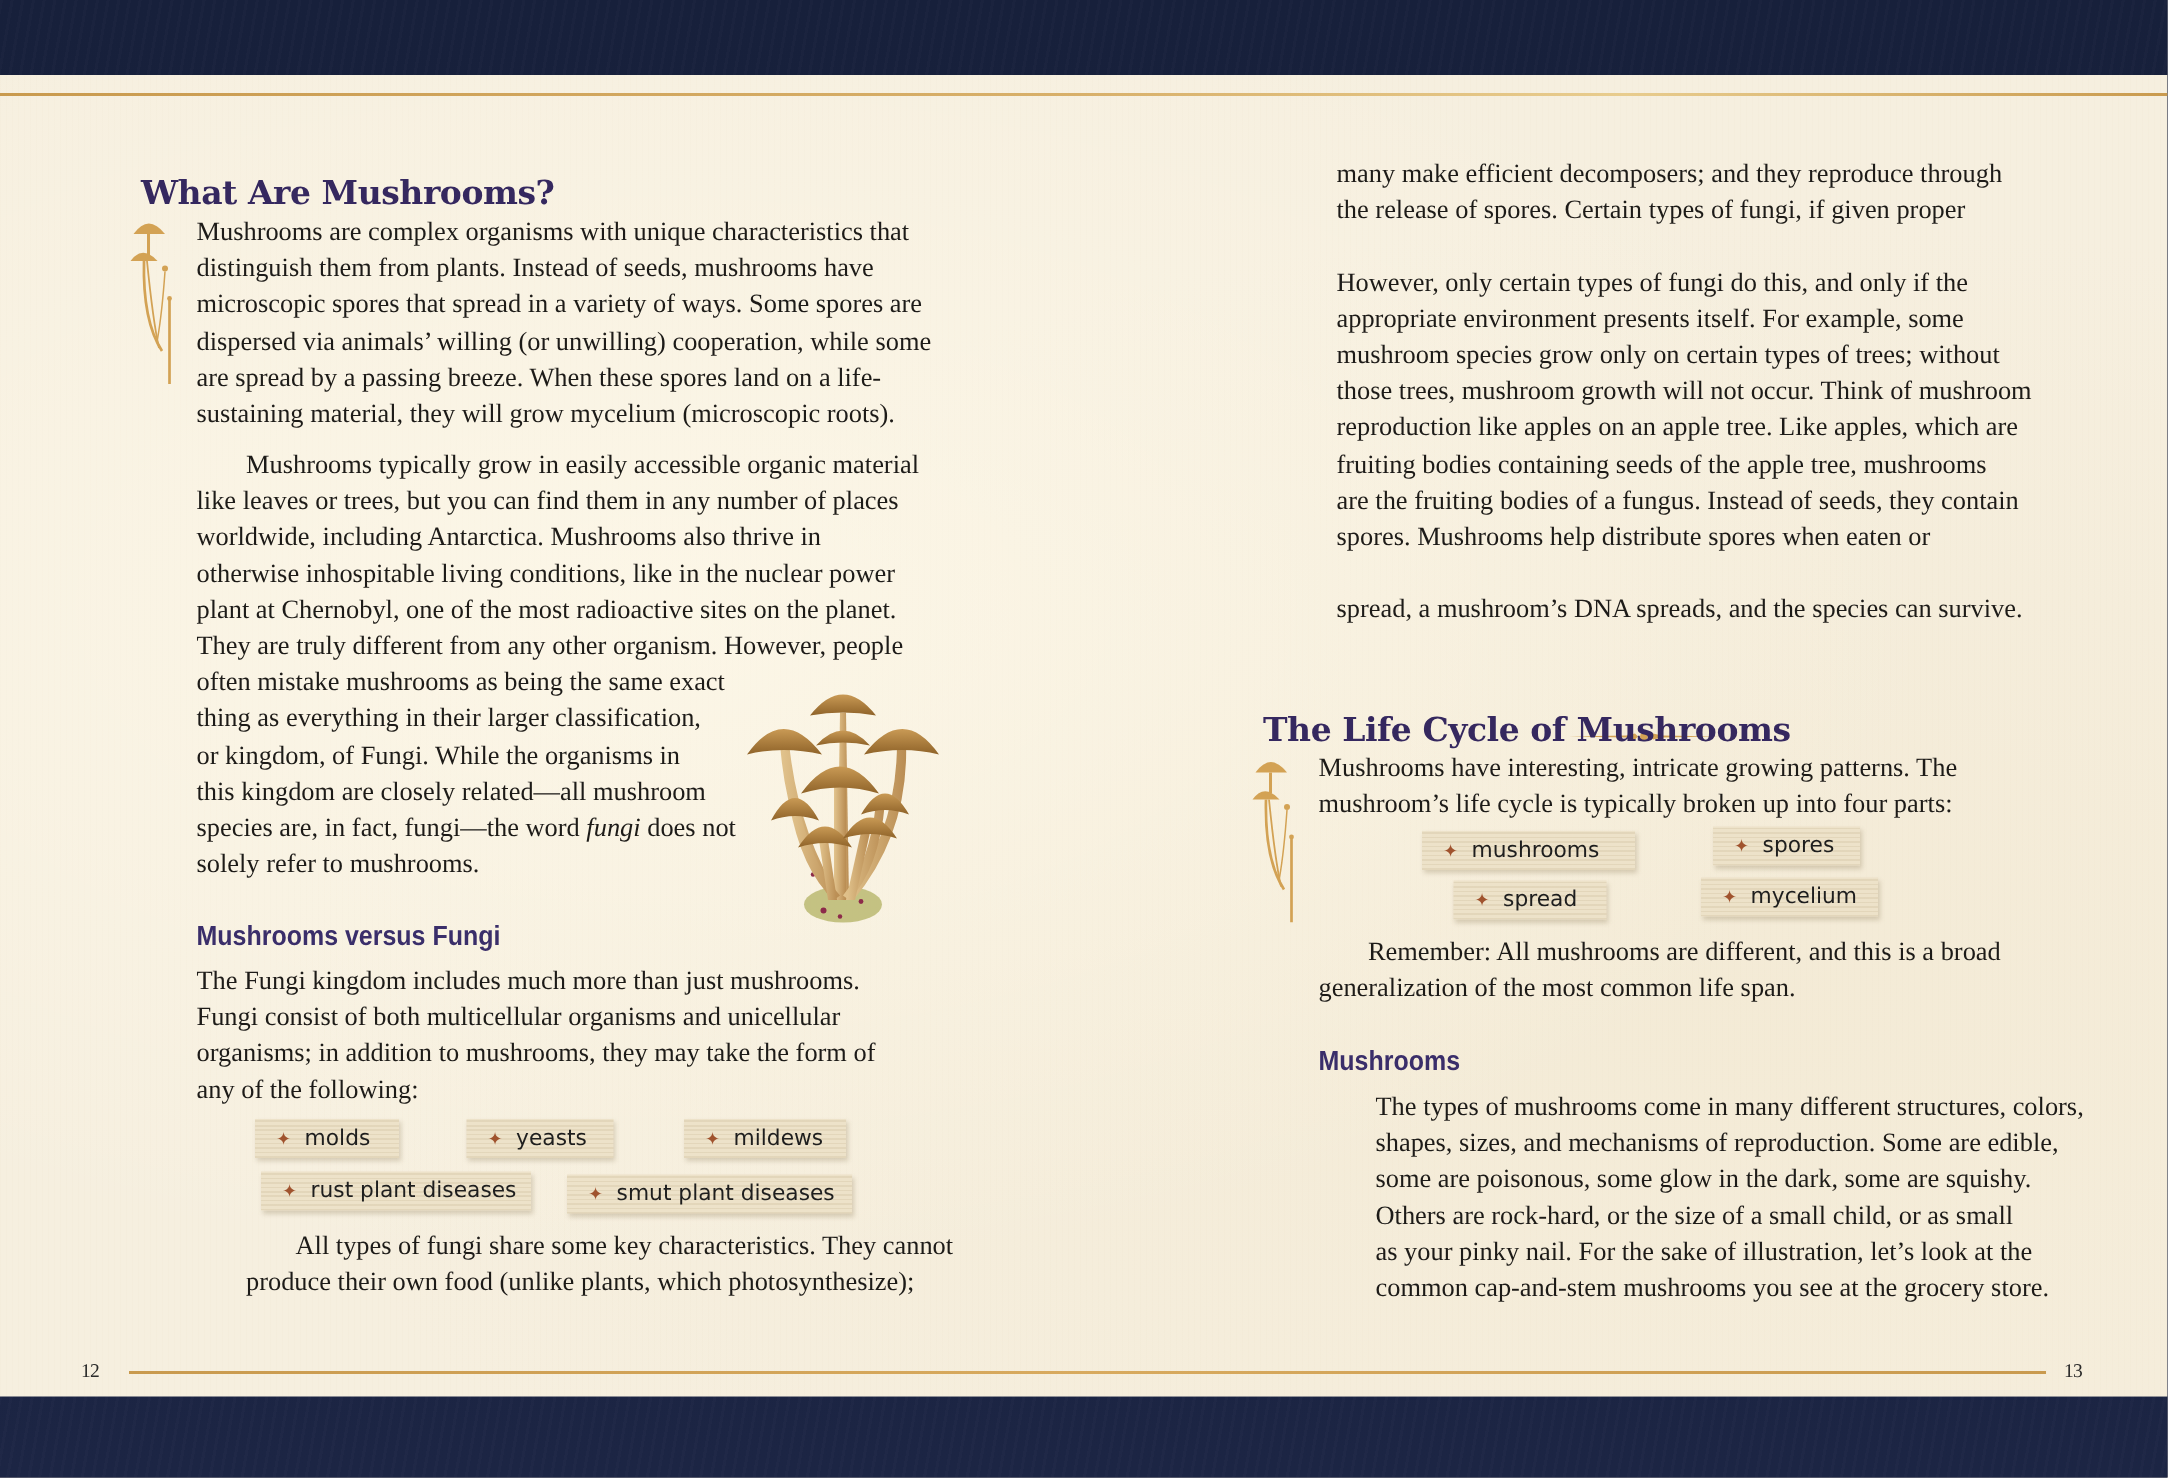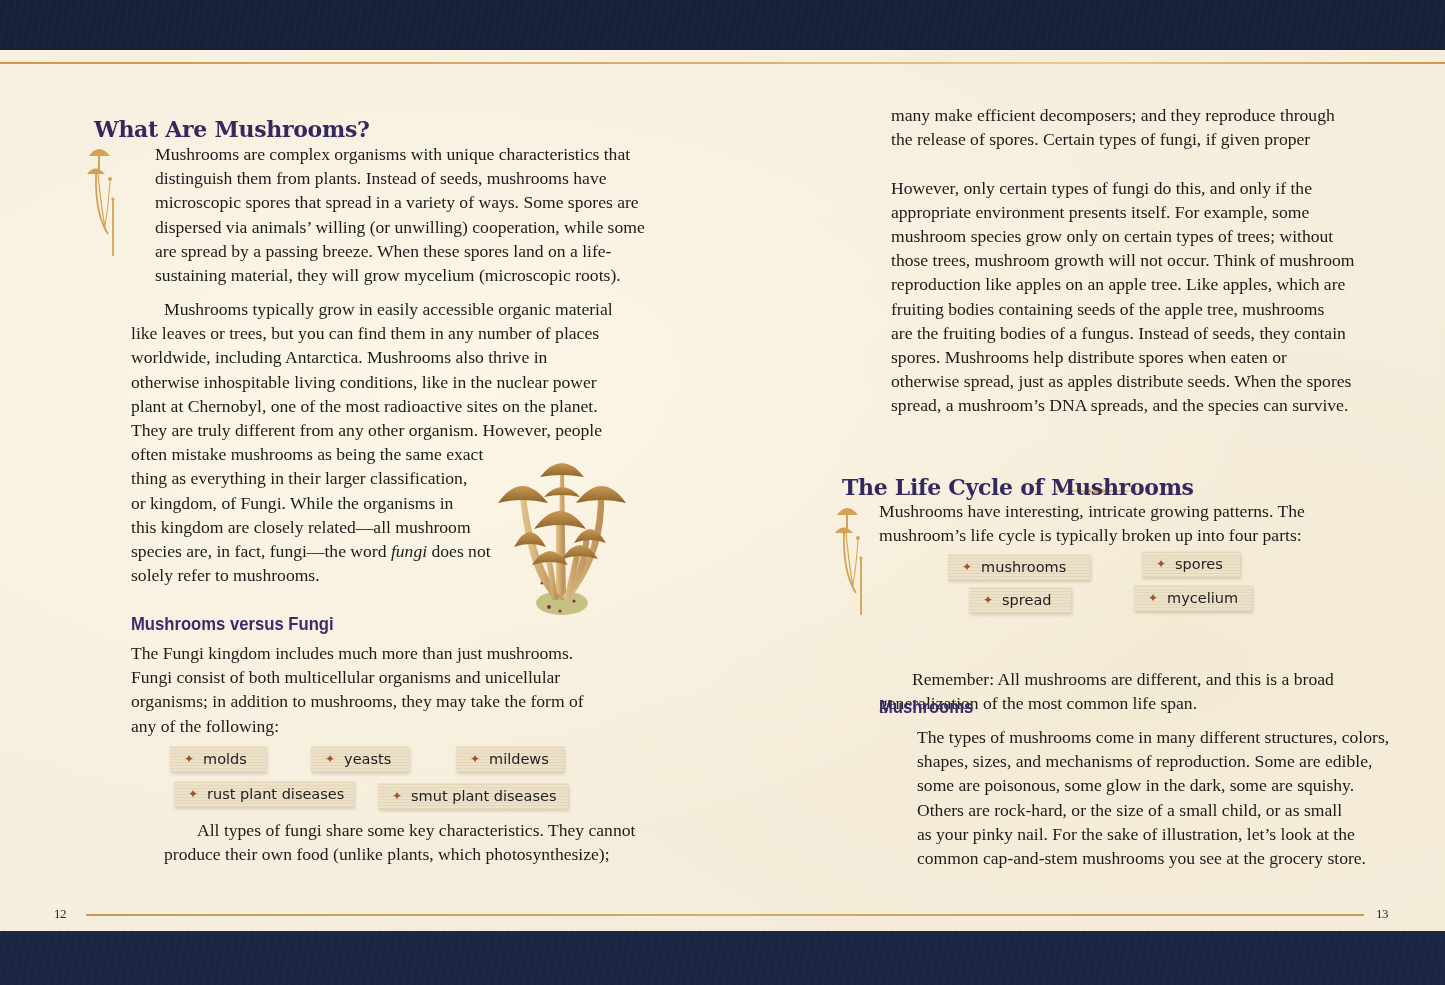--- a/index.html
+++ b/index.html
@@ -78,21 +78,21 @@
       <path d="M1 30 Q9 19 19 30 Z" stroke-width="0"></path>
       <path d="M10 30 Q9 70 22 90" fill="none" stroke-width="1.8"></path>
       <path d="M12 30 Q16 70 20 88" fill="none" stroke-width="1.2"></path>
       <circle cx="24" cy="35" r="2" stroke-width="0"></circle>
       <path d="M24 37 Q22 65 19 82" fill="none" stroke-width="1"></path>
       <circle cx="27" cy="55" r="1.6" stroke-width="0"></circle>
       <path d="M27 56 L27 112" fill="none" stroke-width="1.8"></path>
     </g>
   </svg>
 
-  <div class="abs" style="left:131px; top:92px; width:500px;margin-left:24px;">
+  <div class="abs" style="left:131px; top:92px; width:500px;">
     <p class="body-text">
       <span>Mushrooms are complex organisms with unique characteristics that</span><br>
       <span>distinguish them from plants. Instead of seeds, mushrooms have</span><br>
       <span>microscopic spores that spread in a variety of ways. Some spores are</span><br>
       <span>dispersed via animals’ willing (or unwilling) cooperation, while some</span><br>
       <span>are spread by a passing breeze. When these spores land on a life-</span><br>
       <span>sustaining material, they will grow mycelium (microscopic roots).</span>
     </p>
   </div>
 
@@ -197,21 +197,21 @@
       <span>the release of spores. Certain types of fungi, if given proper</span><br>
       <br>
       <span>However, only certain types of fungi do this, and only if the</span><br>
       <span>appropriate environment presents itself. For example, some</span><br>
       <span>mushroom species grow only on certain types of trees; without</span><br>
       <span>those trees, mushroom growth will not occur. Think of mushroom</span><br>
       <span>reproduction like apples on an apple tree. Like apples, which are</span><br>
       <span>fruiting bodies containing seeds of the apple tree, mushrooms</span><br>
       <span>are the fruiting bodies of a fungus. Instead of seeds, they contain</span><br>
       <span>spores. Mushrooms help distribute spores when eaten or</span><br>
-      <span>otherwise spread, just as apples distribute seeds. When the spores</span><br>
+      <br>
       <span>spread, a mushroom’s DNA spreads, and the species can survive.</span>
     </p>
   </div>
 
   <svg class="divider-orn" viewBox="0 0 100 10">
     <g fill="#d3a254">
       <path d="M0 5 L38 4.3 L44 3 L46 5 L44 7 L38 5.7 Z"></path>
       <circle cx="50" cy="5" r="2.6"></circle>
       <path d="M100 5 L62 4.3 L56 3 L54 5 L56 7 L62 5.7 Z"></path>
     </g>
@@ -250,21 +250,21 @@
   </div>
   <div class="tag" style="left:969px; top:537px; width:102px;">
     <span class="star">✦</span>
       <span>spread</span>
   </div>
   <div class="tag" style="left:1134px; top:535px; width:118px;">
     <span class="star">✦</span>
       <span>mycelium</span>
   </div>
 
-  <div class="abs" style="left:879px; top:572px; width:500px;margin-top:45px;">
+  <div class="abs" style="left:879px; top:572px; width:500px;">
     <p class="body-text">
       <span style="padding-left:33px;">Remember: All mushrooms are different, and this is a broad</span><br>
       <span>generalization of the most common life span.</span>
     </p>
   </div>
 
   <h2 class="sub abs" style="left:879px; top:646px;">Mushrooms</h2>
 
   <div class="abs" style="left:917px; top:675px; width:500px;">
     <p class="body-text">

